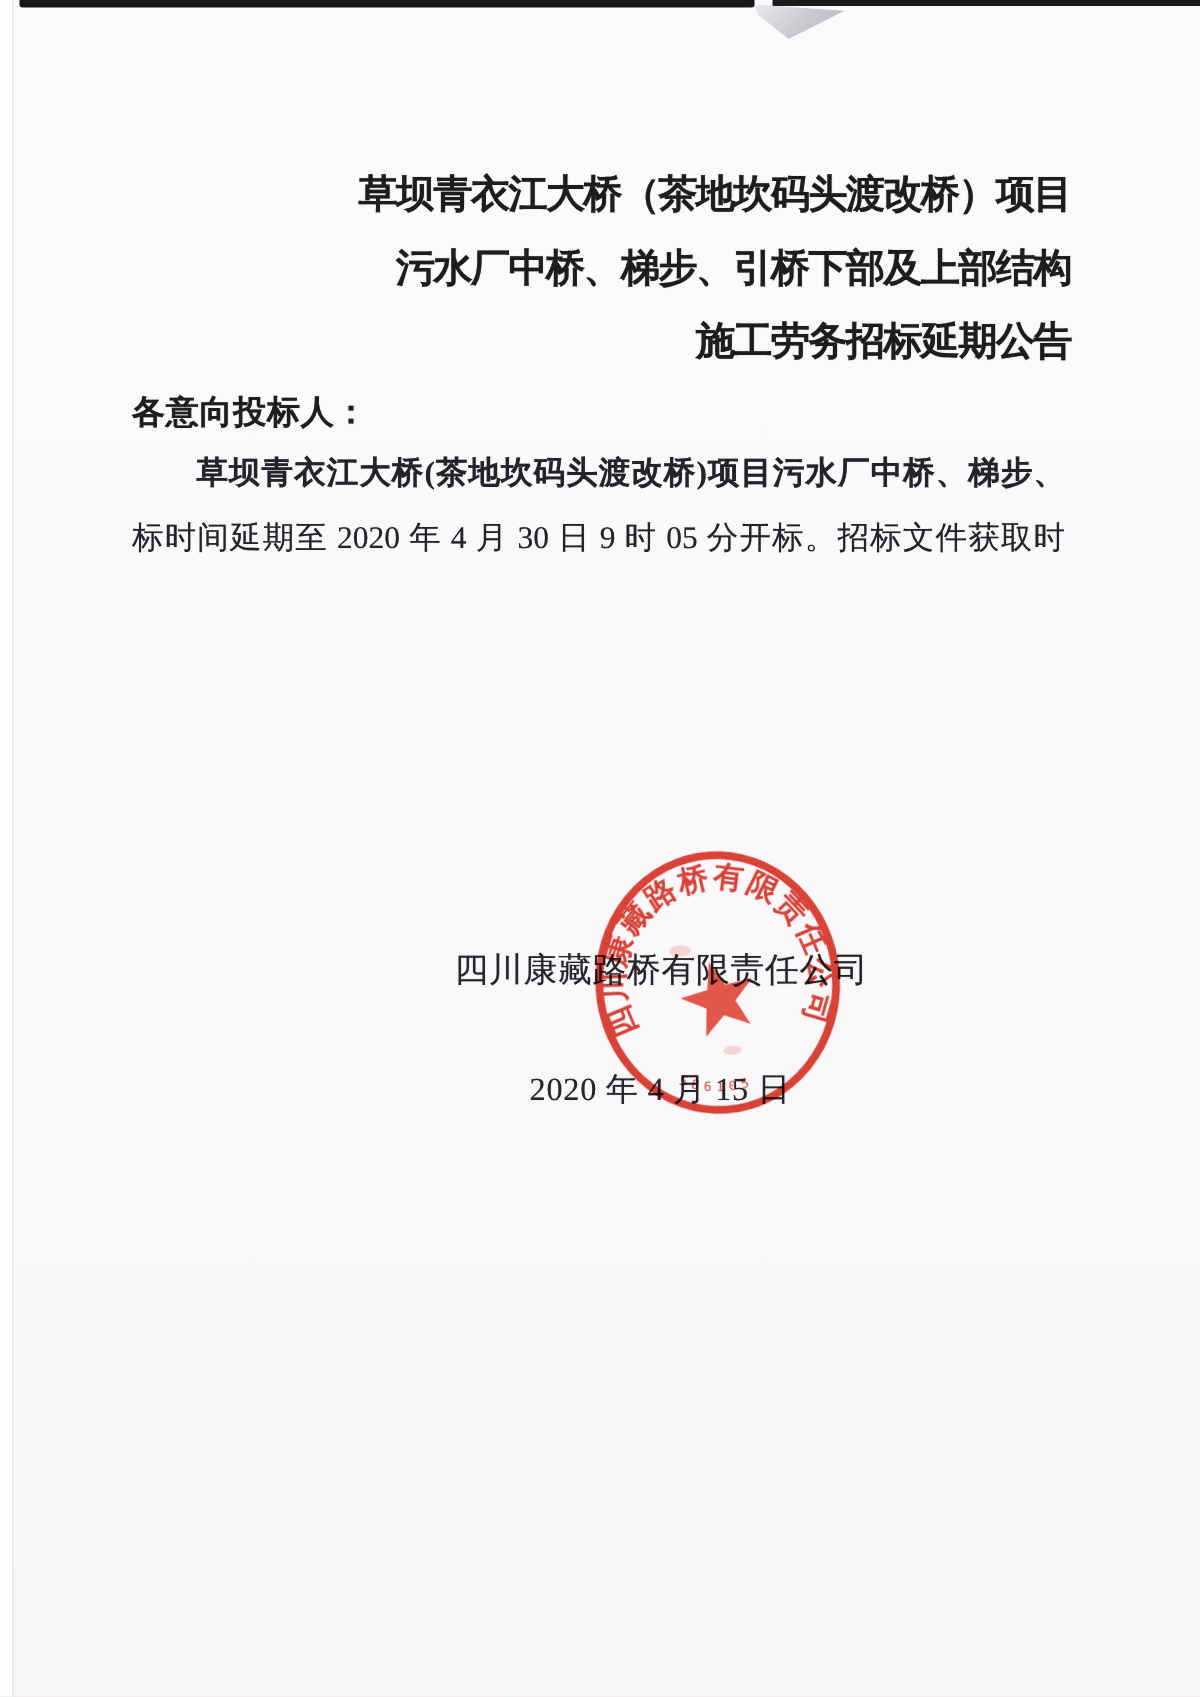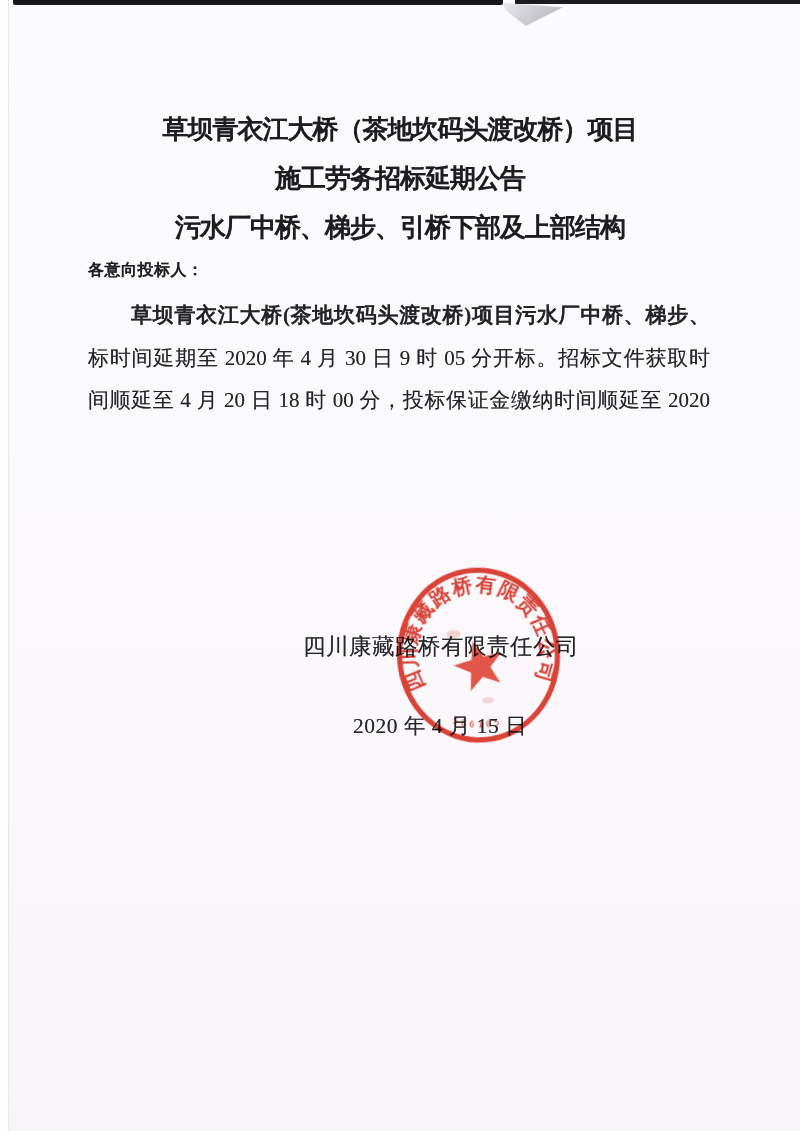--- a/index.html
+++ b/index.html
@@ -21,33 +21,33 @@
     position: absolute; top: 3px; left: 503px; width: 60px; height: 23px;
     background: linear-gradient(135deg, #e6e4e9 0%, #c2bfc8 55%, #aeabb6 100%);
     clip-path: polygon(0 0, 100% 18%, 38% 100%, 4% 30%);
     opacity: .85;
   }
   .edge-left {
     position: absolute; top: 0; left: 0; width: 9px; height: 1131px;
     background: #fefefe; border-right: 1px solid #e9e6ec;
   }
   
-  .title { position: absolute; top: 105px; left: 75px; width: 650px; text-align: center; }
+  .title { position: absolute; top: 105px; left: 64px; width: 650px; text-align: right; }
   .title-line {
     height: 49px; line-height: 49px;
     font-size: 26px; font-weight: bold; letter-spacing: -1px;
     color: #1d1c1f;
     text-shadow: 0 0 0.6px rgba(20,20,20,.55);
     white-space: nowrap;
   }
   
   .salutation {
     position: absolute; top: 260px; left: 88px;
     font-family: Liberation Serif, serif;
-    font-size: 16px; font-weight: bold; color: #1e1d20;
+    font-size: 22px; font-weight: bold; color: #1e1d20;
     letter-spacing: .5px;
     text-shadow: 0 0 0.5px rgba(20,20,20,.5);
   }
   
   .body-block { position: absolute; top: 294px; left: 88px; width: 622px; }
   .bline {
     height: 42.6px; line-height: 42.6px;
     font-size: 21px; color: #242327;
     text-align: justify; text-align-last: justify;
     text-shadow: 0 0 0.5px rgba(25,25,25,.45);
@@ -88,30 +88,29 @@
 
 <div class="page">
 
   <div class="edge-top-left"></div>
   <div class="edge-top-right"></div>
   <div class="fold-mark"></div>
   <div class="edge-left"></div>
 
   <div class="title">
     <div class="title-line">草坝青衣江大桥（茶地坎码头渡改桥）项目</div>
+    <div class="title-line">污水厂中桥、梯步、引桥下部及上部结构</div>
     <div class="title-line">施工劳务招标延期公告</div>
-    <div class="title-line">污水厂中桥、梯步、引桥下部及上部结构</div>
   </div>
 
   <div class="salutation">各意向投标人：</div>
 
   <div class="body-block">
     <div class="bline indent">草坝青衣江大桥(茶地坎码头渡改桥)项目污水厂中桥、梯步、</div>
     <div class="bline">标时间延期至 2020 年 4 月 30 日 9 时 05 分开标。招标文件获取时</div>
-    <div class="bline">间顺延至 4 月 20 日 18 时 00 分，投标保证金缴纳时间顺延至 2020</div>
   </div>
 
   <div class="company">四川康藏路桥有限责任公司</div>
   <div class="sig-date">2020 年 4 月 15 日</div>
 
   <svg class="seal" viewBox="0 0 180 185" xmlns="http://www.w3.org/2000/svg">
     <defs>
       <path id="ringPath" d="M 36.3 123 A 62 62 0 1 1 142.7 123" fill="none"></path>
       <path id="serialPath" d="M 53.5 154.9 A 72 72 0 0 0 125.5 154.9" fill="none"></path>
     </defs>

